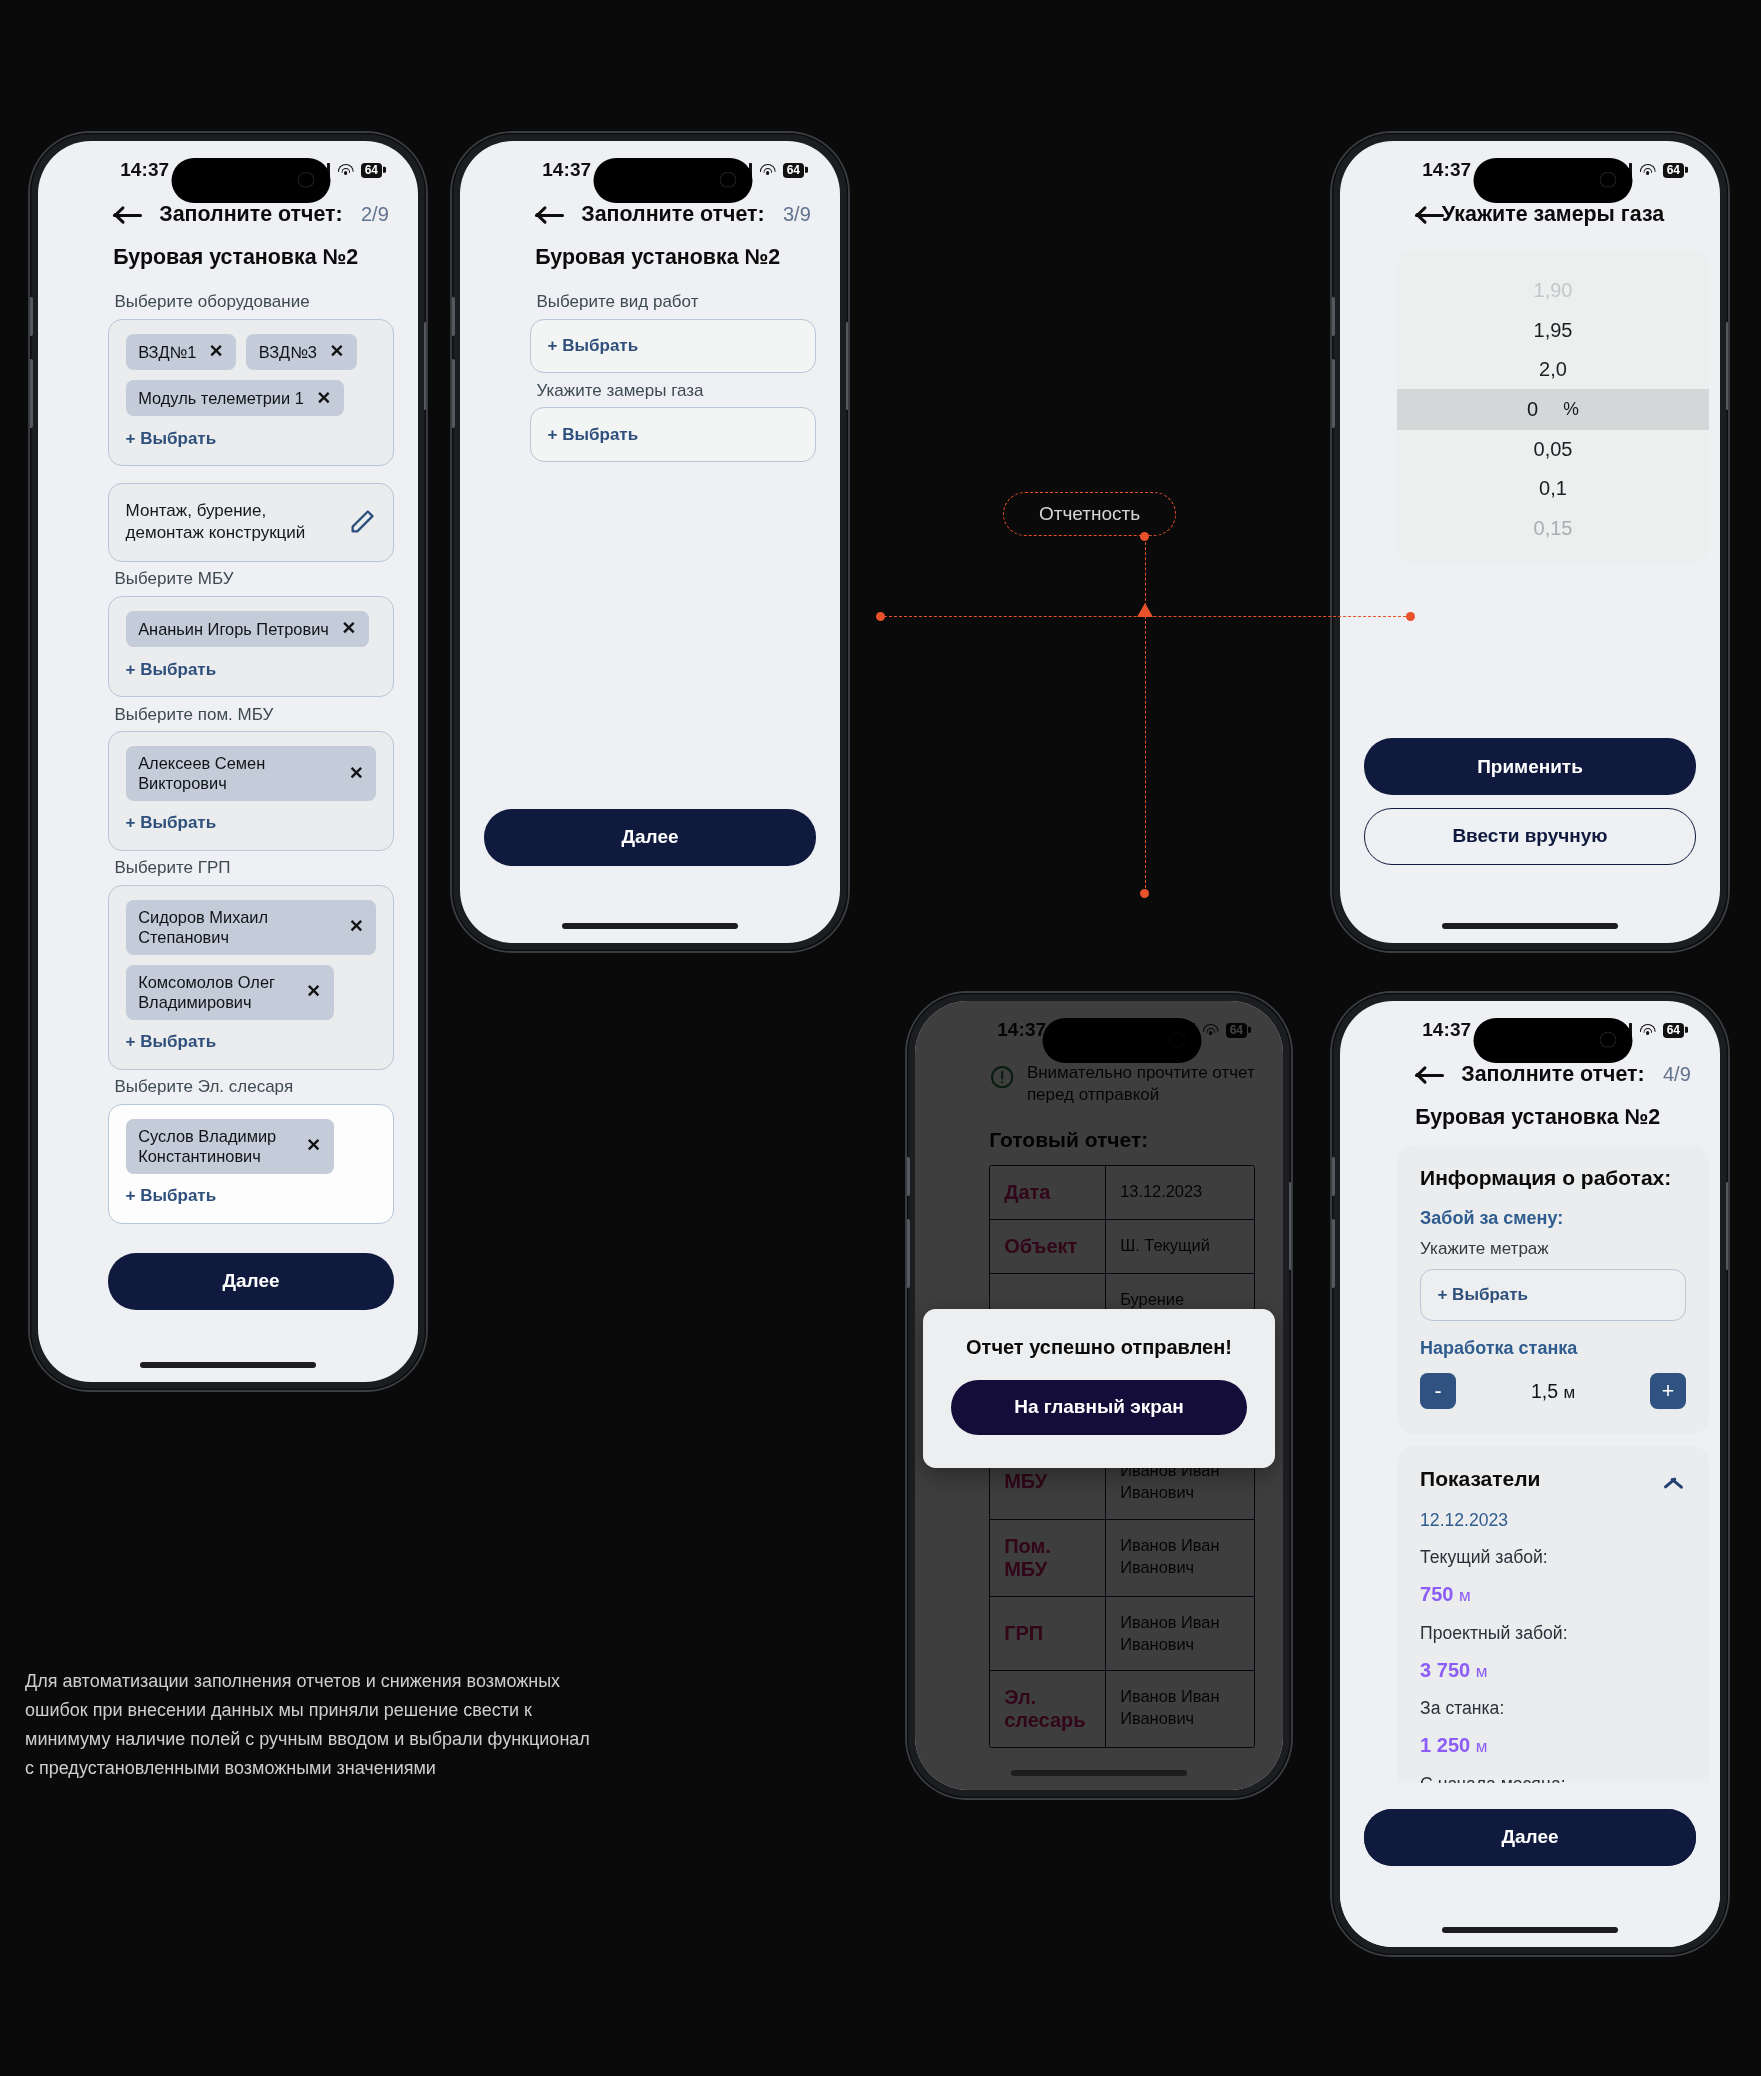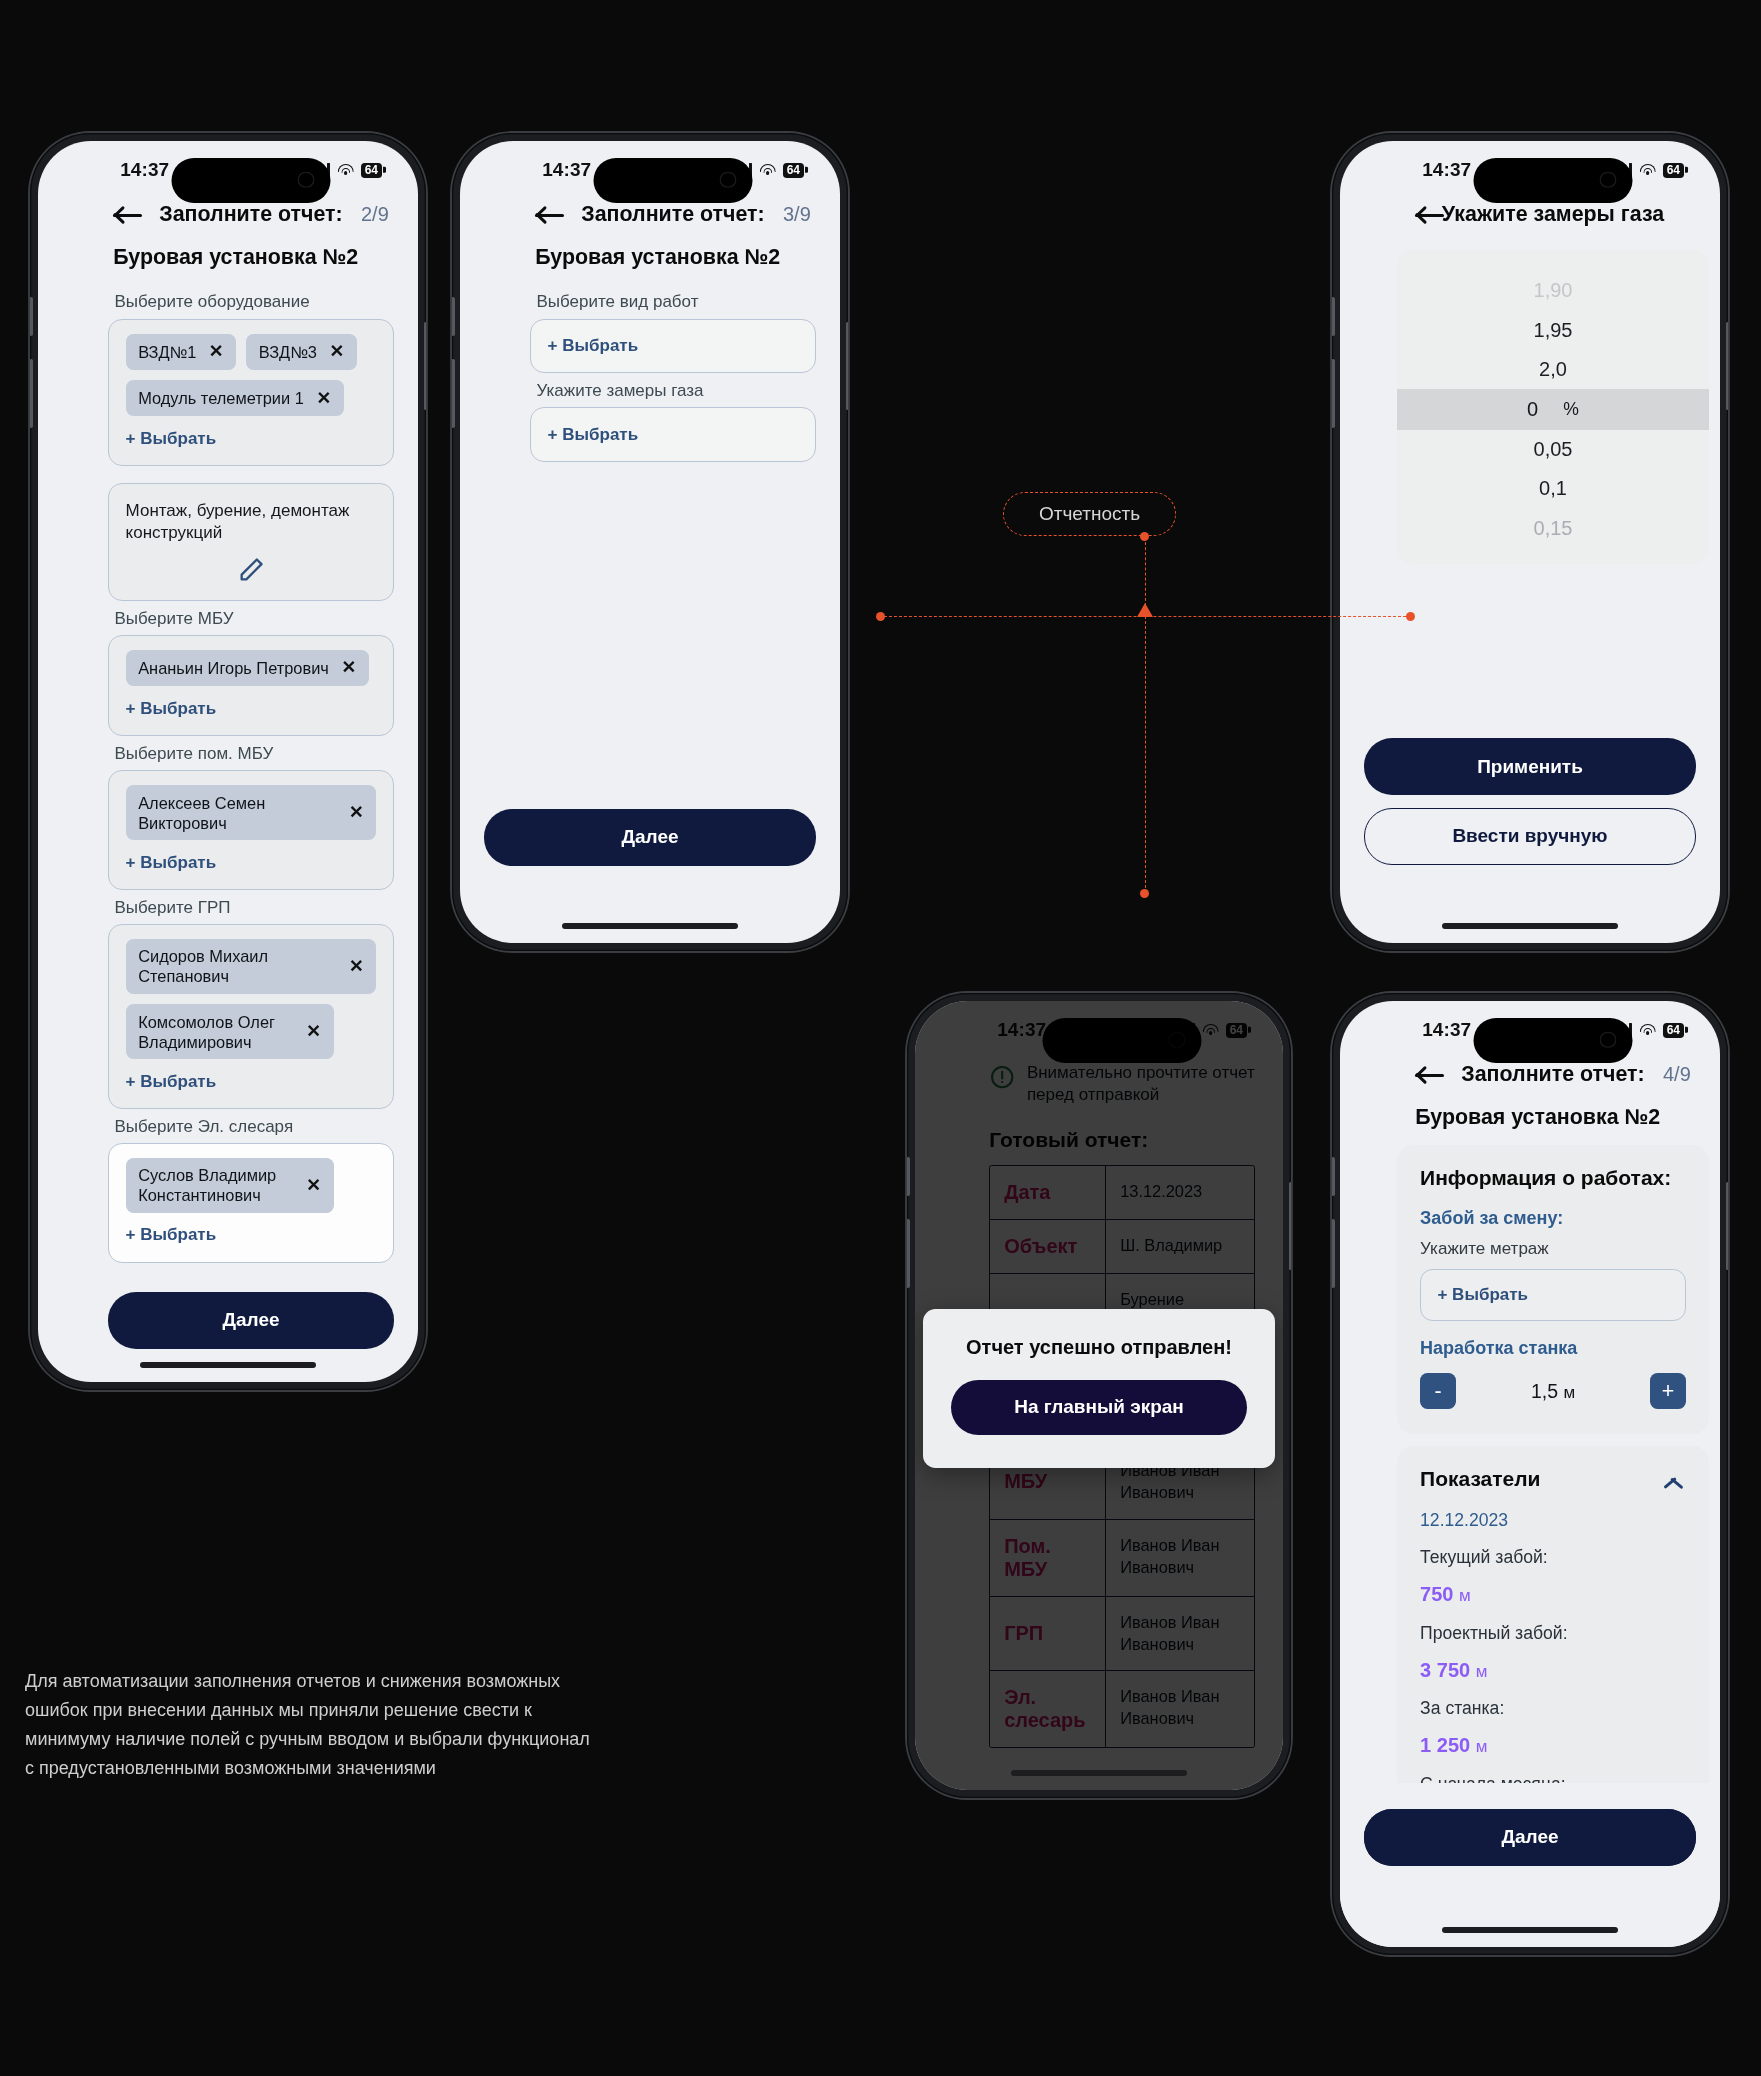--- a/index.html
+++ b/index.html
@@ -97,21 +97,21 @@
   .chip{
     background:#c3ccd8; border-radius:7.5px;
     display:flex; align-items:center; gap:12.6px;
     padding: 7.5px 12.6px; font-size:16.4px; color:#101418; line-height:1.22;
   }
   .chip .x{ font-size:17.6px; font-weight:700; color:#111; cursor:pointer; }
   .add-link{ color:#2f4f7c; font-weight:700; font-size:17px; margin-top:12.6px; display:block; cursor:pointer; }
 
   .text-card{
     background:#ebeced; border:1px solid #b9c6d6; border-radius:14px;
-    display:flex; align-items:center; gap:11.3px; padding: 16.4px 16.4px; flex-direction: column;
+    display:flex; align-items:center; gap:11.3px; padding: 16.4px 16.4px;
   }
   .text-card .tc-text{ font-size:17px; color:#15191d; line-height:1.3; flex:1; }
   .pencil{ width:28px; height:28px; flex:0 0 auto; }
 
   .primary-btn{
     background:#101a3e; color:#fff; font-size:19px; font-weight:700;
     text-align:center; border-radius:28px; padding: 17.6px 0; cursor:pointer;
   }
   .outline-btn{
     background:transparent; color:#101a3e; font-size:19px; font-weight:700;
@@ -432,21 +432,21 @@
 
         <div class="sec-title">Готовый отчет:</div>
 
         <div class="rep-table">
           <div class="rep-row">
             <div class="rep-k">Дата</div>
             <div class="rep-v">13.12.2023</div>
           </div>
           <div class="rep-row">
             <div class="rep-k">Объект</div>
-            <div class="rep-v">Ш. Владимир</div>
+            <div class="rep-v">Ш. Текущий</div>
           </div>
           <div class="rep-row" style="height:94px;">
             <div class="rep-k"></div>
             <div class="rep-v">Бурение пилотного ствола;</div>
           </div>
           <div class="rep-row">
             <div class="rep-k">Пом. нач. уч</div>
             <div class="rep-v">Иванов Иван Иванович</div>
           </div>
           <div class="rep-row">

